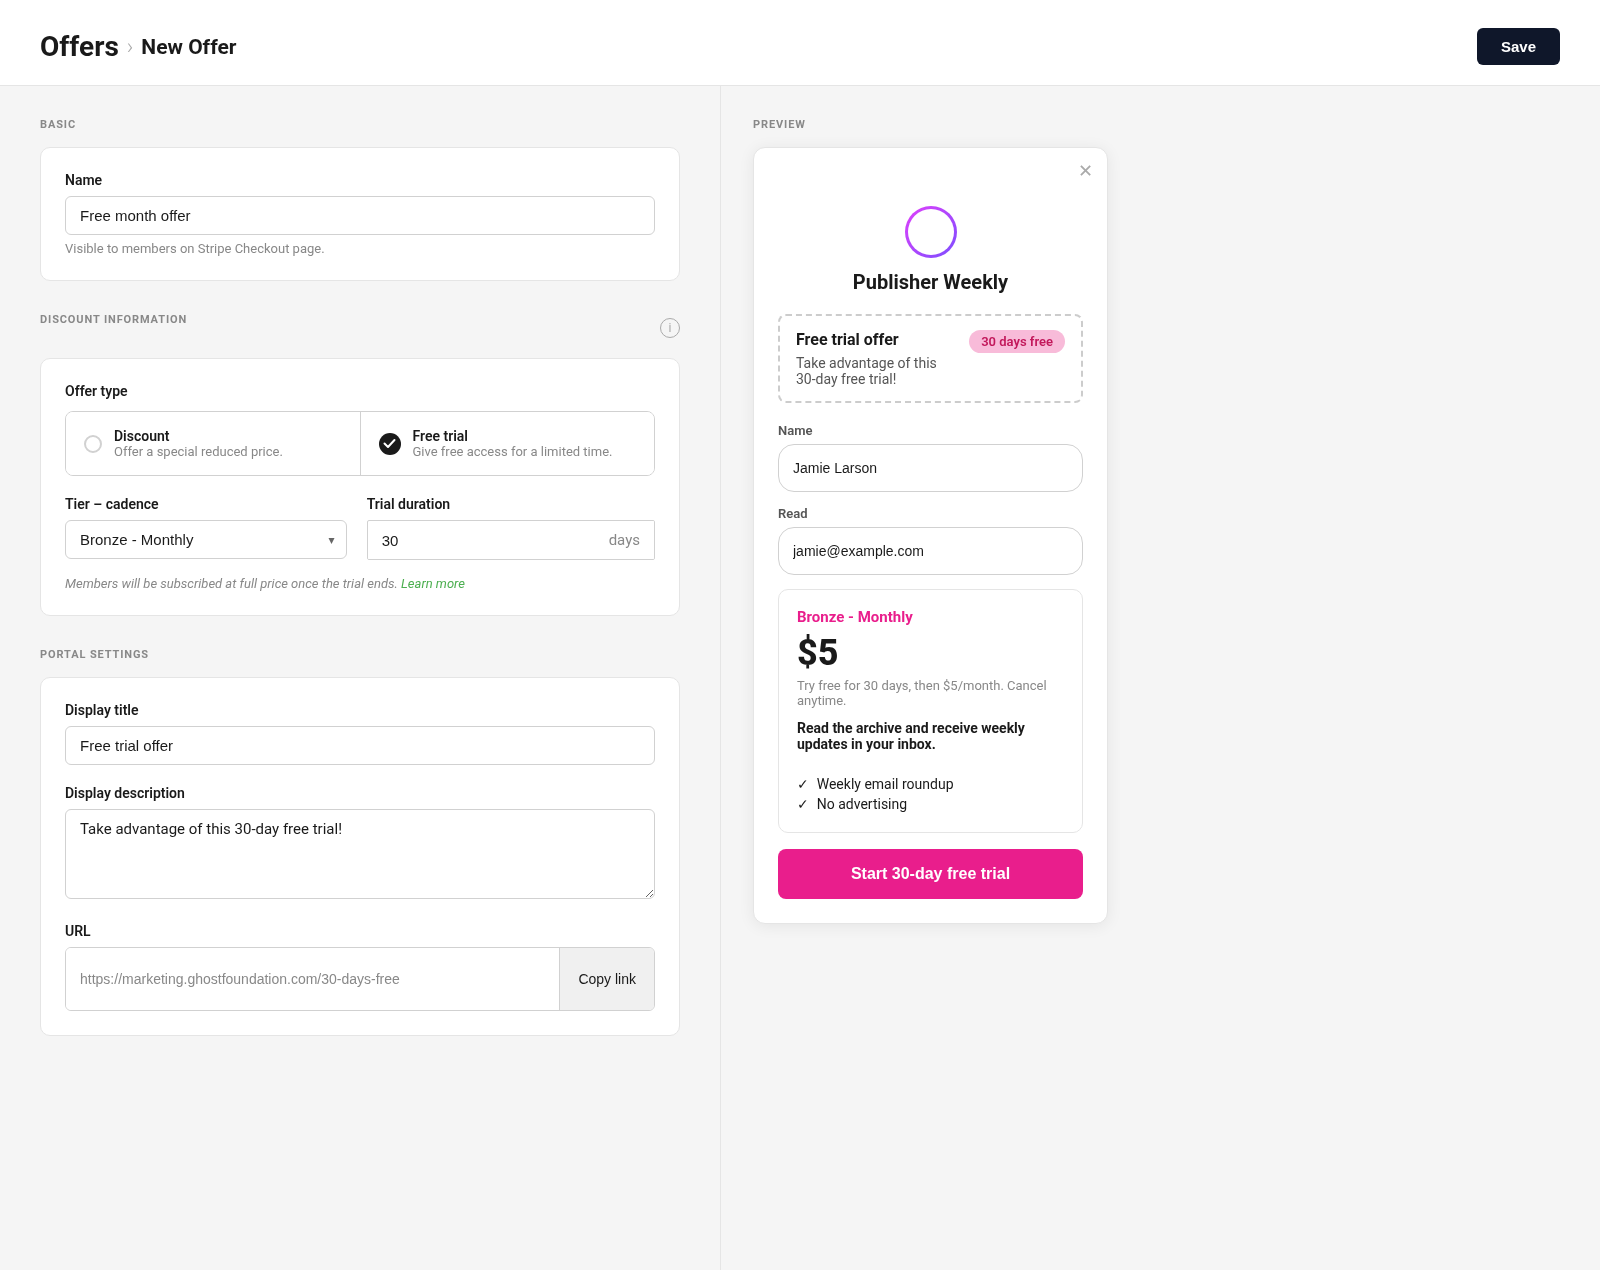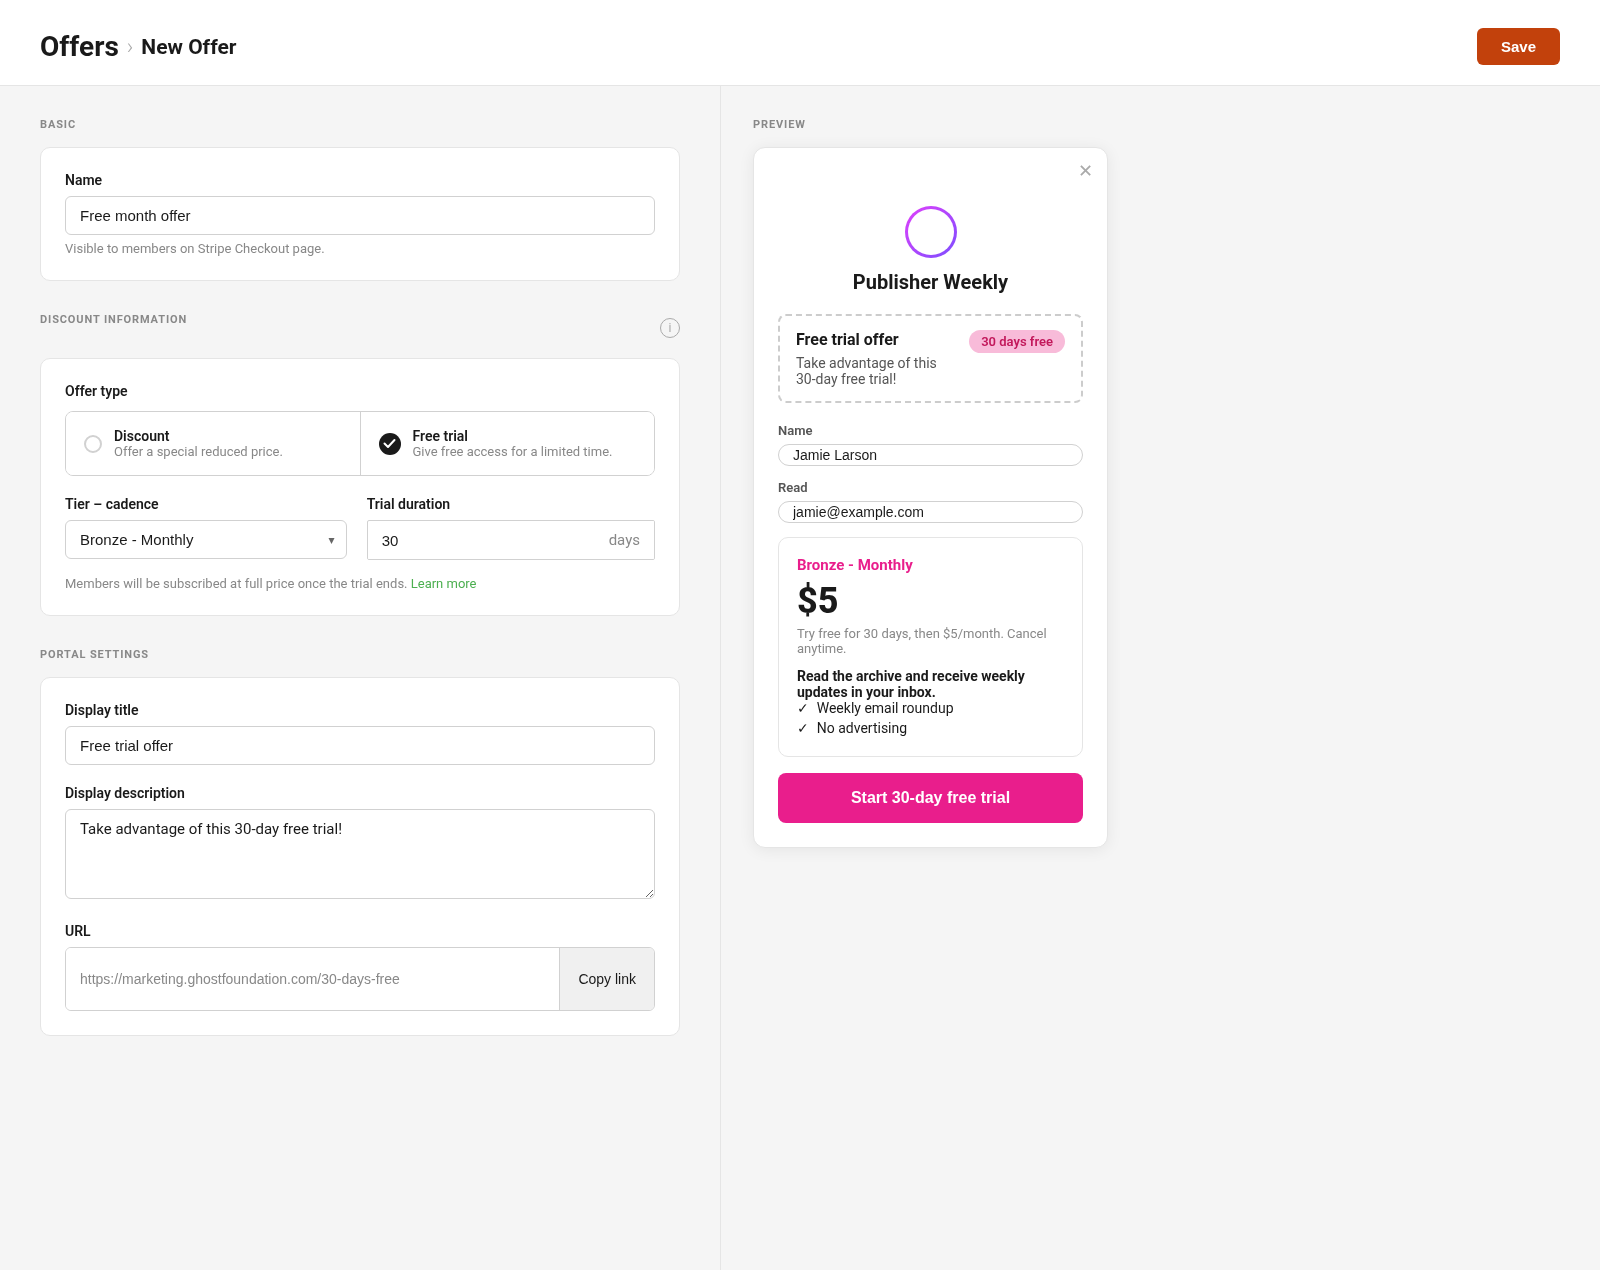--- a/index.html
+++ b/index.html
@@ -34,21 +34,21 @@
     .breadcrumb-separator {
       color: #aaa;
       font-weight: 300;
       font-size: 22px;
     }
     .breadcrumb-current {
       font-size: 21px;
       font-weight: 700;
     }
     .save-btn {
-      background: #c2410c;
+      background: #0f172a;
       color: #fff;
       border: none;
       border-radius: 6px;
       padding: 10px 24px;
       font-size: 15px;
       font-weight: 600;
       cursor: pointer;
     }
     .main-content {
       display: flex;
@@ -233,20 +233,21 @@
     .trial-duration-unit {
       padding: 10px 14px;
       font-size: 15px;
       color: #888;
       background: #fff;
     }
     .hint-text {
       font-size: 13px;
       color: #888;
       margin-top: 8px;
+      font-style: italic;
     }
     .hint-text a {
       color: #4caf50;
       text-decoration: none;
     }
     .portal-card {
       background: #fff;
       border-radius: 10px;
       border: 1px solid #e5e5e5;
       padding: 24px;
@@ -366,21 +367,21 @@
     .preview-field-label {
       font-size: 13px;
       font-weight: 600;
       color: #555;
       margin-bottom: 6px;
     }
     .preview-input {
       width: 100%;
       border: 1px solid #d1d1d1;
       border-radius: 16px;
-      padding: 2px 14px;
+      padding: 15px 14px;
       font-size: 14px;
       color: #1a1a1a;
       margin-bottom: 14px;
       background: #fff;
     }
     .tier-card {
       border: 1.5px solid #e5e5e5;
       border-radius: 10px;
       padding: 18px 18px 16px 18px;
       margin-bottom: 16px;
@@ -399,21 +400,21 @@
     }
     .tier-price-hint {
       font-size: 13px;
       color: #888;
       margin-bottom: 12px;
     }
     .tier-desc {
       font-size: 14px;
       font-weight: 700;
       color: #1a1a1a;
-      margin-bottom: 0;
+      margin-bottom: 24px;
     }
     .tier-feature {
       display: flex;
       align-items: center;
       gap: 8px;
       font-size: 14px;
       color: #1a1a1a;
       margin-bottom: 4px;
     }
     .tier-feature-check {

